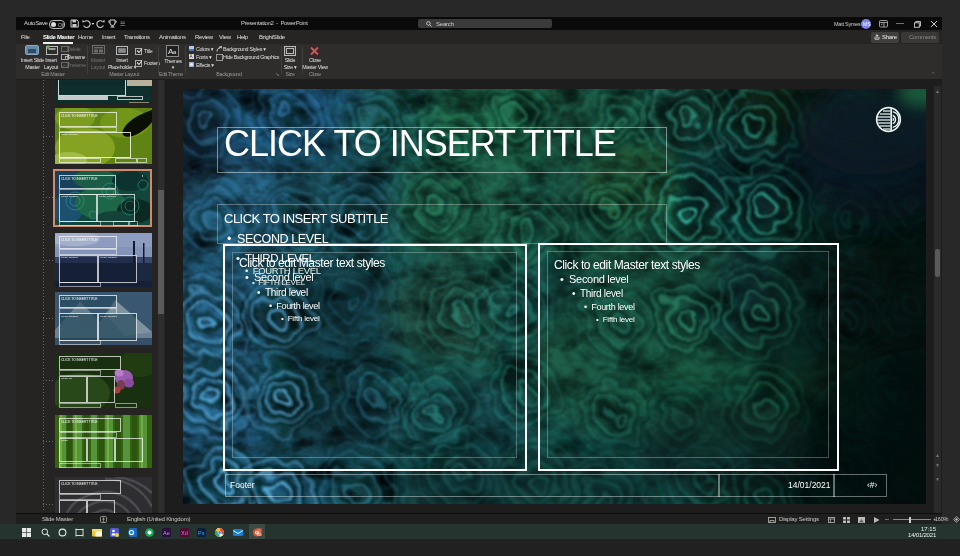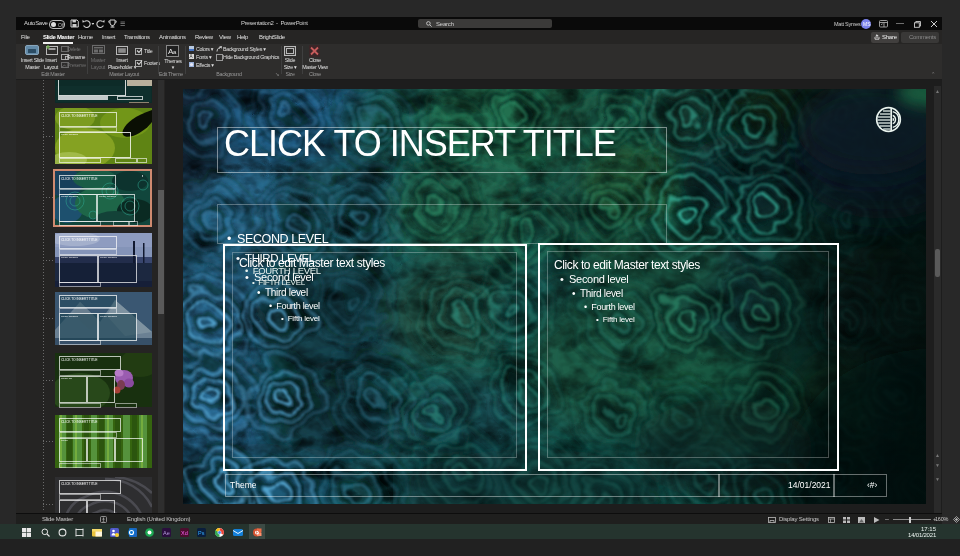--- a/index.html
+++ b/index.html
@@ -982,29 +982,30 @@
     <div class="t" style="left:74px;top:198px;font-size:10px;letter-spacing:-0.3px;color:#fff;">•&nbsp; Third level</div>
     <div class="t" style="left:86px;top:212px;font-size:9px;letter-spacing:-0.3px;color:#fff;">•&nbsp; Fourth level</div>
     <div class="t" style="left:98px;top:225px;font-size:8px;letter-spacing:-0.2px;color:#fff;">•&nbsp; Fifth level</div>
 
     <div class="t" style="left:371px;top:169px;font-size:12px;letter-spacing:-0.4px;color:#fff;">Click to edit Master text styles</div>
     <div class="t" style="left:377px;top:184px;font-size:11px;letter-spacing:-0.3px;color:#fff;">•&nbsp; Second level</div>
     <div class="t" style="left:389px;top:199px;font-size:10px;letter-spacing:-0.3px;color:#fff;">•&nbsp; Third level</div>
     <div class="t" style="left:401px;top:213px;font-size:9px;letter-spacing:-0.3px;color:#fff;">•&nbsp; Fourth level</div>
     <div class="t" style="left:413px;top:226px;font-size:8px;letter-spacing:-0.2px;color:#fff;">•&nbsp; Fifth level</div>
 
+    <div class="t" style="left:41px;top:122px;font-size:13px;letter-spacing:-0.5px;color:#fff;">CLICK TO INSERT SUBTITLE</div>
     <div class="t" style="left:44px;top:143px;font-size:12.5px;letter-spacing:-0.4px;color:#fff;">•&nbsp; SECOND LEVEL</div>
     <div class="t" style="left:53px;top:163px;font-size:11.5px;letter-spacing:-0.4px;color:#fff;">•&nbsp; THIRD LEVEL</div>
     <div class="t" style="left:62px;top:176px;font-size:9.5px;letter-spacing:-0.3px;color:#e8f2ee;">•&nbsp; FOURTH LEVEL</div>
     <div class="t" style="left:69px;top:189px;font-size:8px;letter-spacing:-0.3px;color:#e8f2ee;">•&nbsp; FIFTH LEVEL</div>
 
     <div class="abs" style="left:42px;top:385px;width:493px;height:21px;border:1px solid rgba(255,255,255,0.4);"></div>
     <div class="abs" style="left:535px;top:385px;width:115px;height:21px;border:1px solid rgba(255,255,255,0.4);"></div>
     <div class="abs" style="left:650px;top:385px;width:52px;height:21px;border:1px solid rgba(255,255,255,0.4);"></div>
-    <div class="t" style="left:47px;top:391px;font-size:8.5px;color:#fff;">Theme</div>
+    <div class="t" style="left:47px;top:391px;font-size:8.5px;color:#fff;">Footer</div>
     <div class="t" style="left:605px;top:391px;font-size:8.5px;color:#fff;">14/01/2021</div>
     <div class="t" style="left:684px;top:391px;font-size:8.5px;color:#fff;">‹#›</div>
   </div>
 
   <div class="abs" style="left:934px;top:86px;width:7px;height:427px;background:#2a2a2a;">
     <div class="t" style="left:1px;top:2px;font-size:5px;color:#777;">▲</div>
     <div class="abs" style="left:1px;top:163px;width:5px;height:28px;background:#5a5a5a;border-radius:2px;"></div>
     <div class="t" style="left:1px;top:366px;font-size:5px;color:#777;">▲</div>
     <div class="t" style="left:1px;top:376px;font-size:5px;color:#777;">▼</div>
     <div class="t" style="left:1px;top:390px;font-size:5px;color:#777;">▼</div>

